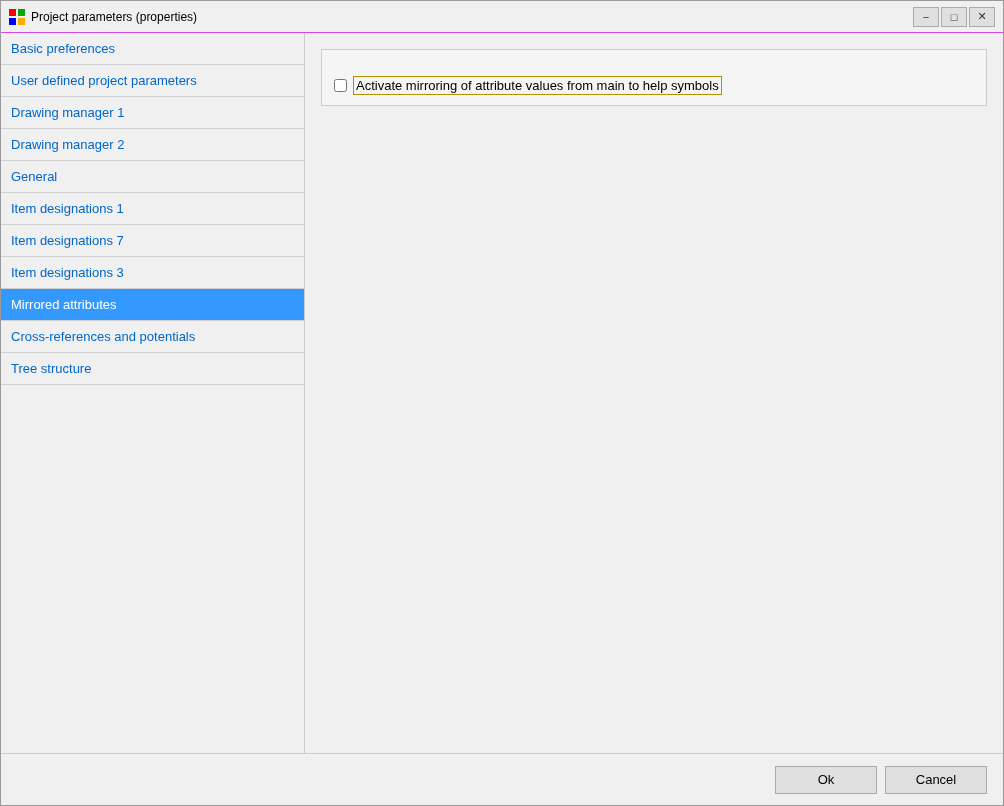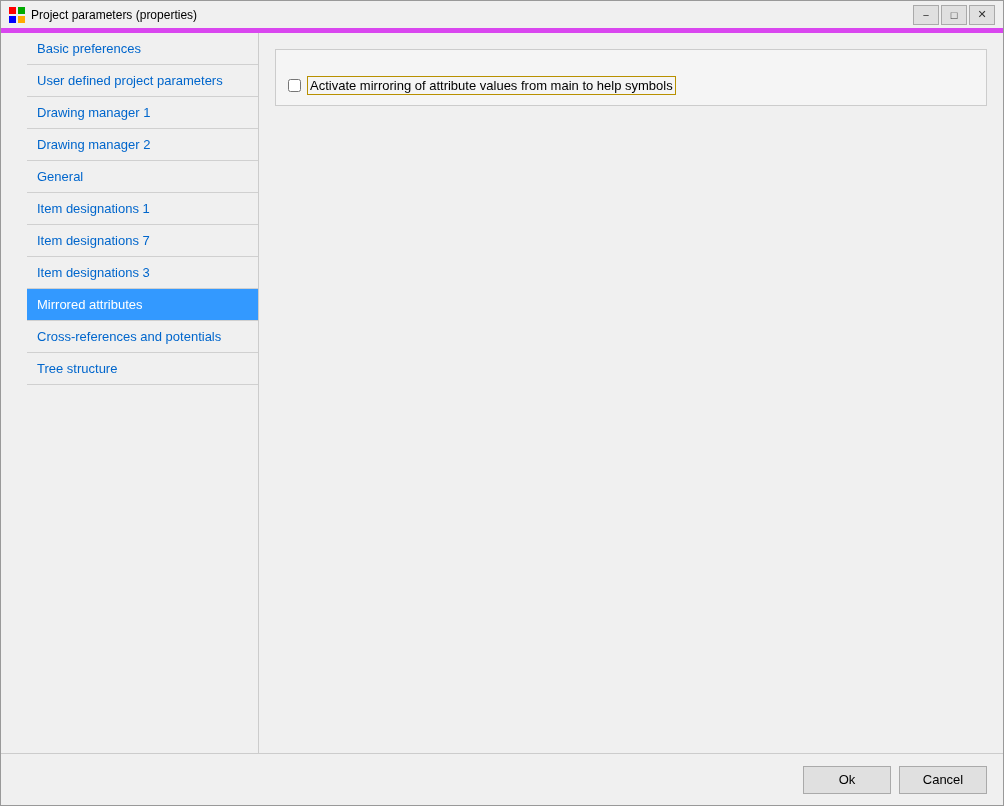--- a/index.html
+++ b/index.html
@@ -28,21 +28,21 @@
       flex-direction: column;
       box-shadow: 2px 2px 8px rgba(0,0,0,0.3);
     }
 
     .title-bar {
       background: #f0f0f0;
       height: 32px;
       display: flex;
       align-items: center;
       padding: 0 8px;
-      border-bottom: 5px solid #d946ef;
+      border-bottom: 1px solid #d946ef;
       flex-shrink: 0;
     }
 
     .title-bar-icon {
       width: 16px;
       height: 16px;
       margin-right: 6px;
       display: flex;
       align-items: center;
       justify-content: center;
@@ -77,26 +77,25 @@
       color: #333;
     }
 
     .content-area {
       display: flex;
       flex: 1;
       overflow: hidden;
     }
 
     .sidebar {
-      width: 258px;
+      width: 304px;
       background: #f0f0f0;
       border-right: 1px solid #ccc;
       overflow-y: auto;
       flex-shrink: 0;
-      padding-left: 26px;
     }
 
     .sidebar-item {
       padding: 8px 10px;
       border-bottom: 1px solid #d0d0d0;
       cursor: pointer;
       color: #0066cc;
       white-space: nowrap;
     }
 
@@ -153,21 +152,21 @@
       border-top: 1px solid #ccc;
       display: flex;
       align-items: center;
       justify-content: flex-end;
       padding: 0 16px;
       gap: 8px;
       flex-shrink: 0;
     }
 
     .footer-btn {
-      width: 88px;
+      width: 102px;
       height: 28px;
       background: #e0e0e0;
       border: 1px solid #aaa;
       cursor: pointer;
       font-size: 13px;
       color: #000;
       display: flex;
       align-items: center;
       justify-content: center;
     }

